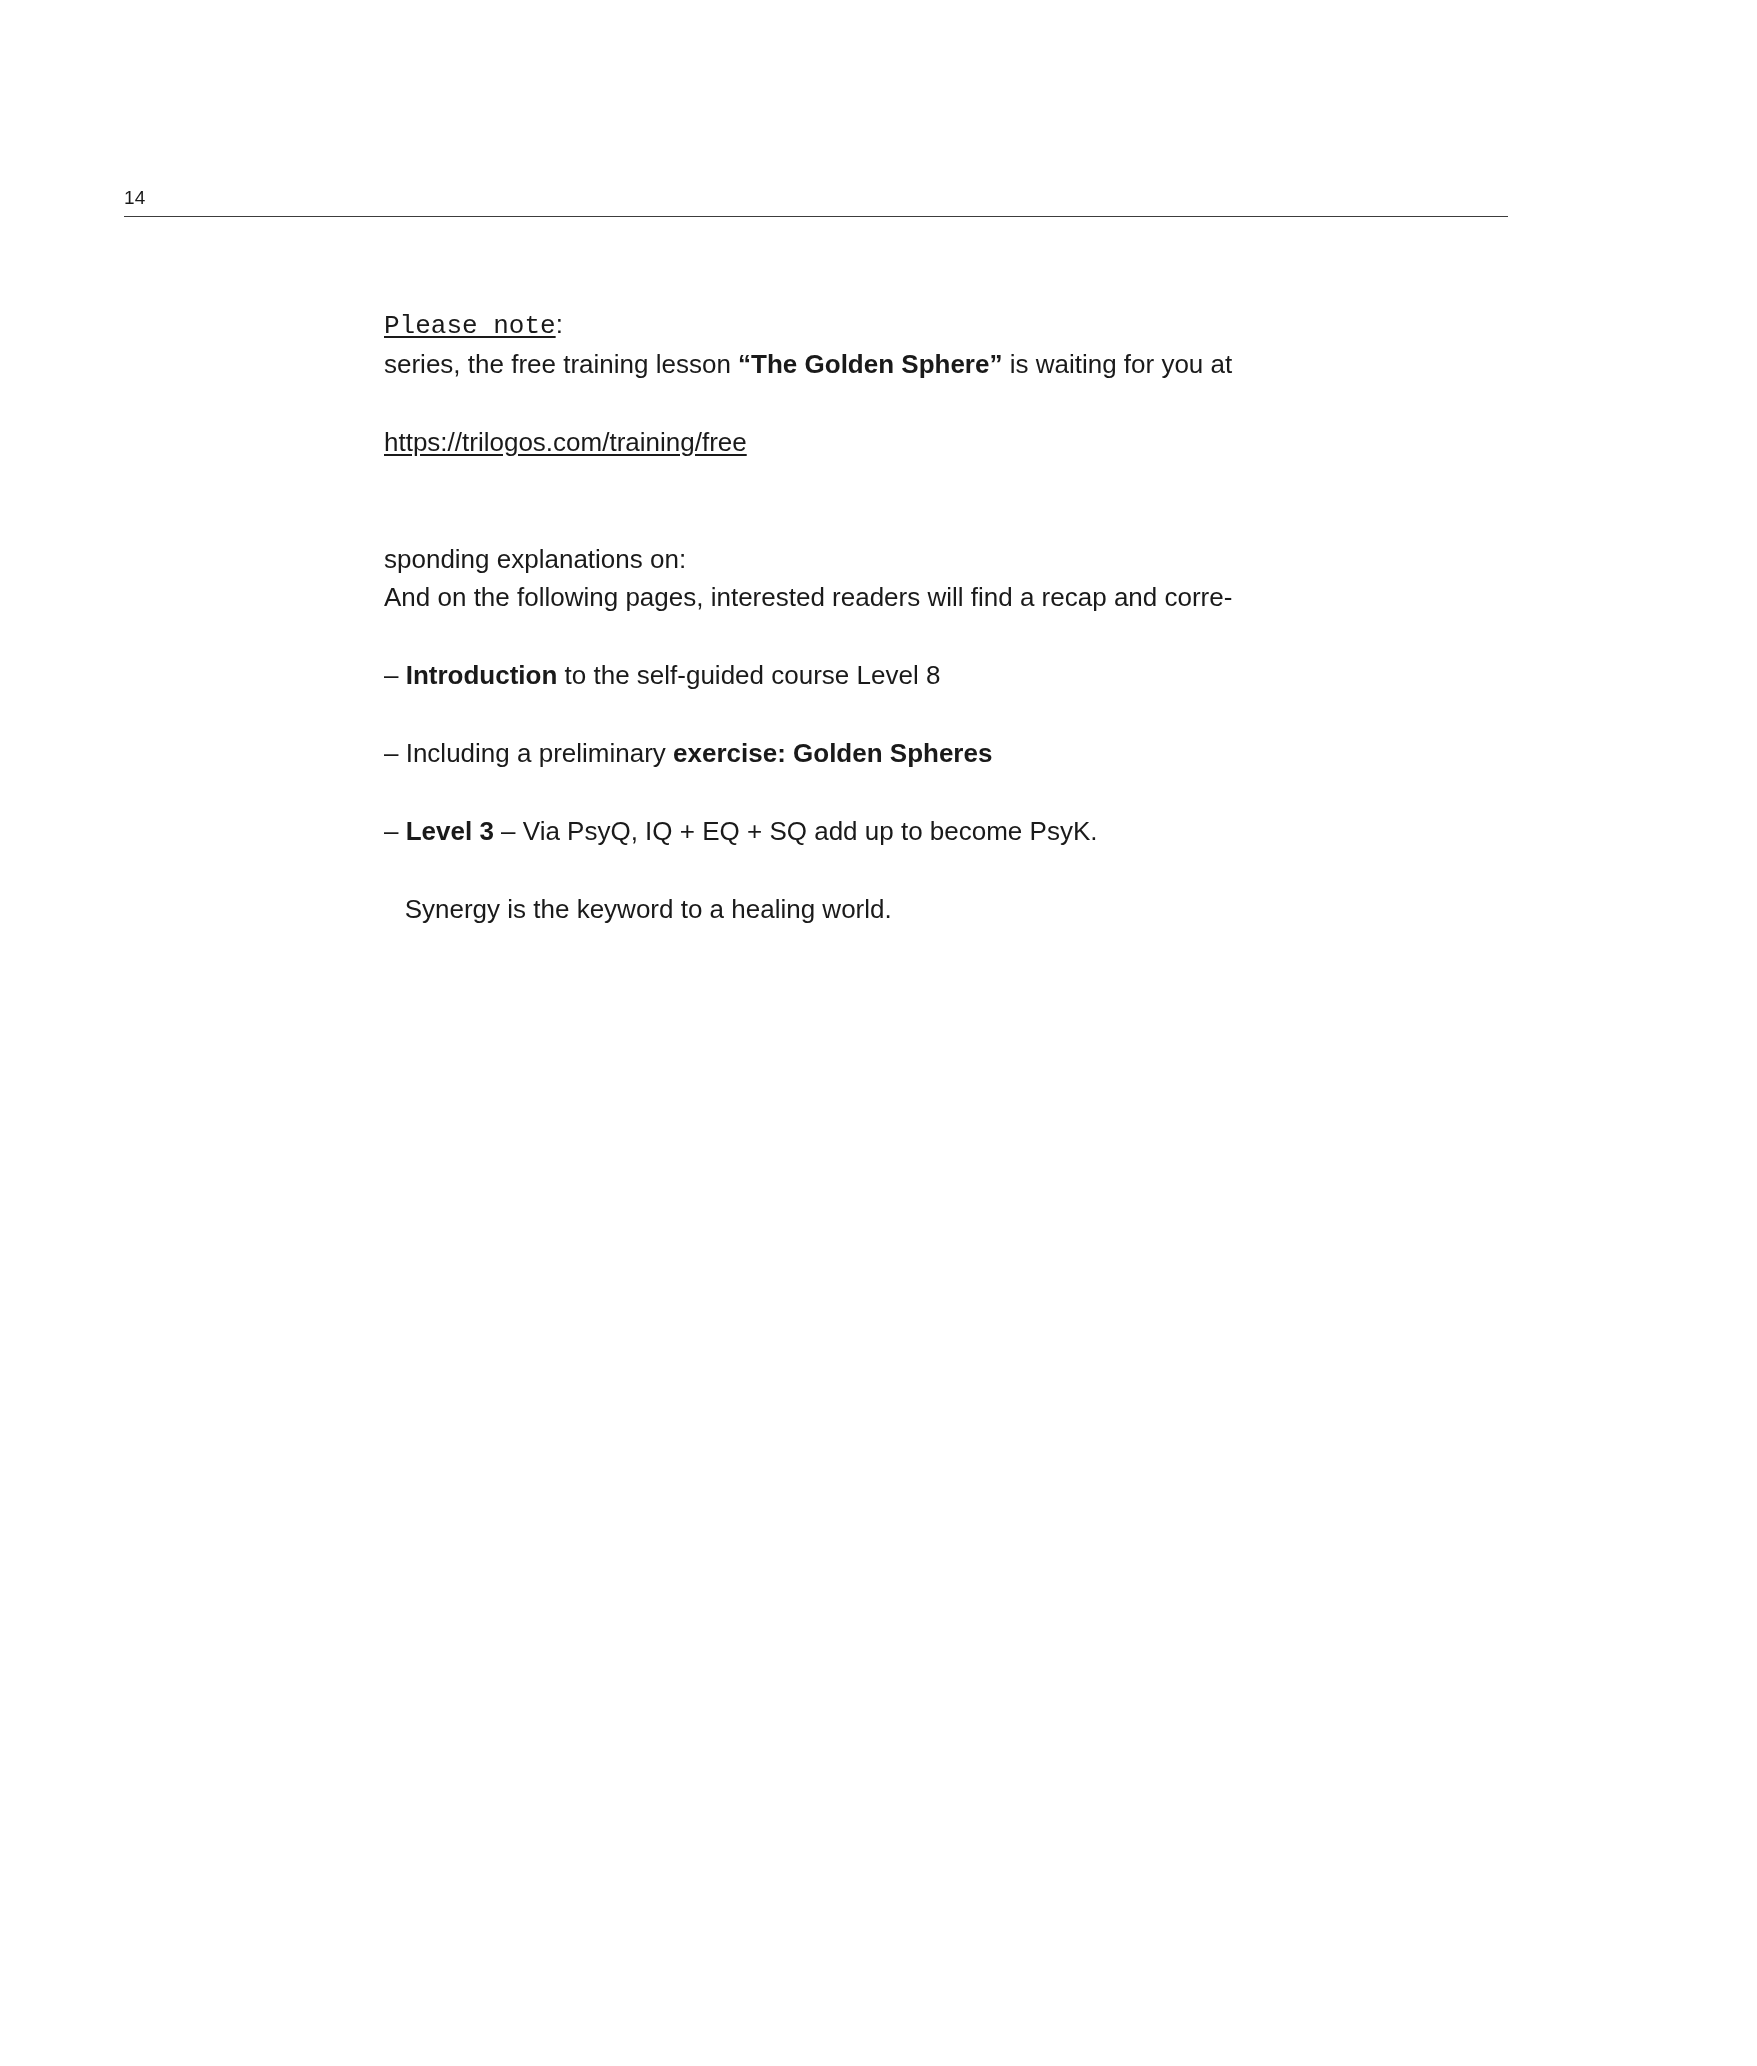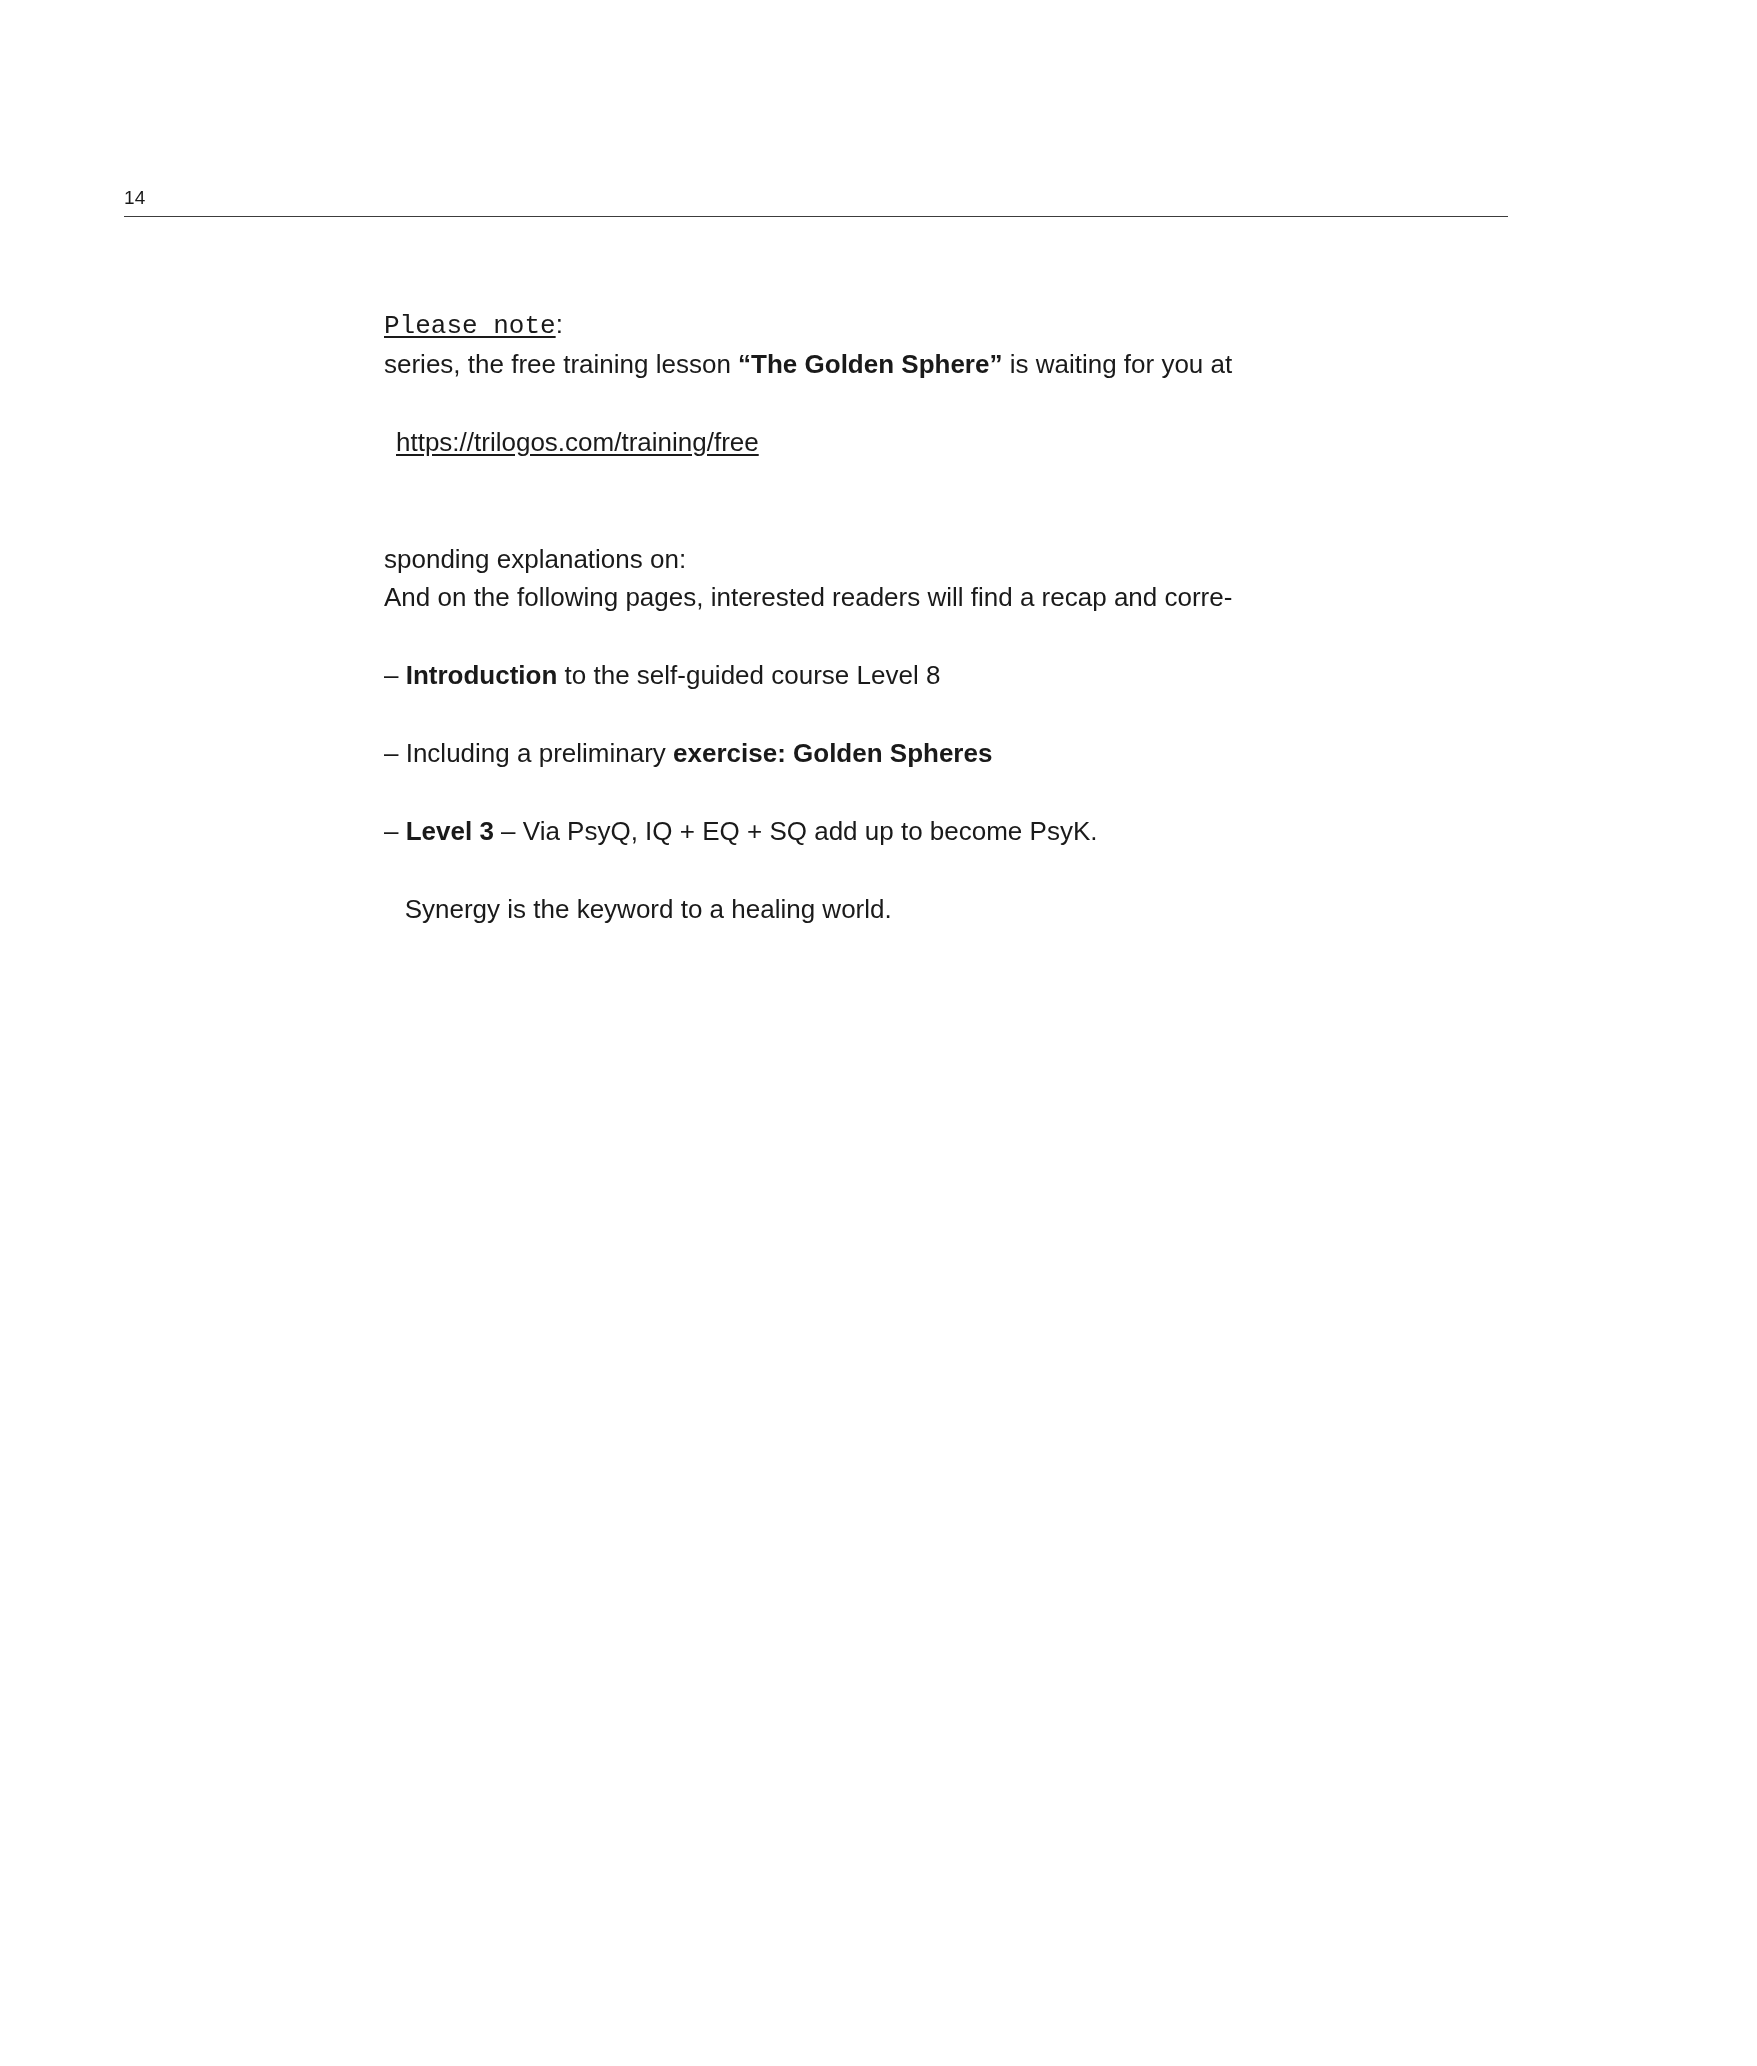--- a/index.html
+++ b/index.html
@@ -68,21 +68,20 @@
   }
   .spacer-sm { height: 17.4px; }
   .spacer-md { height: 40px; }
   .spacer-lg { height: 62px; }
   .link {
     font-size: 26px;
     line-height: 1.46;
     color: #1a1a1a;
     text-decoration: underline;
     text-underline-offset: 2.5px;
-    margin-left: 12px;
   }
   .bullet {
     font-size: 26px;
     line-height: 1.46;
     color: #1a1a1a;
     padding-left: 0;
     text-indent: 0;
   }
   .bullet .cont {
     display: block;

